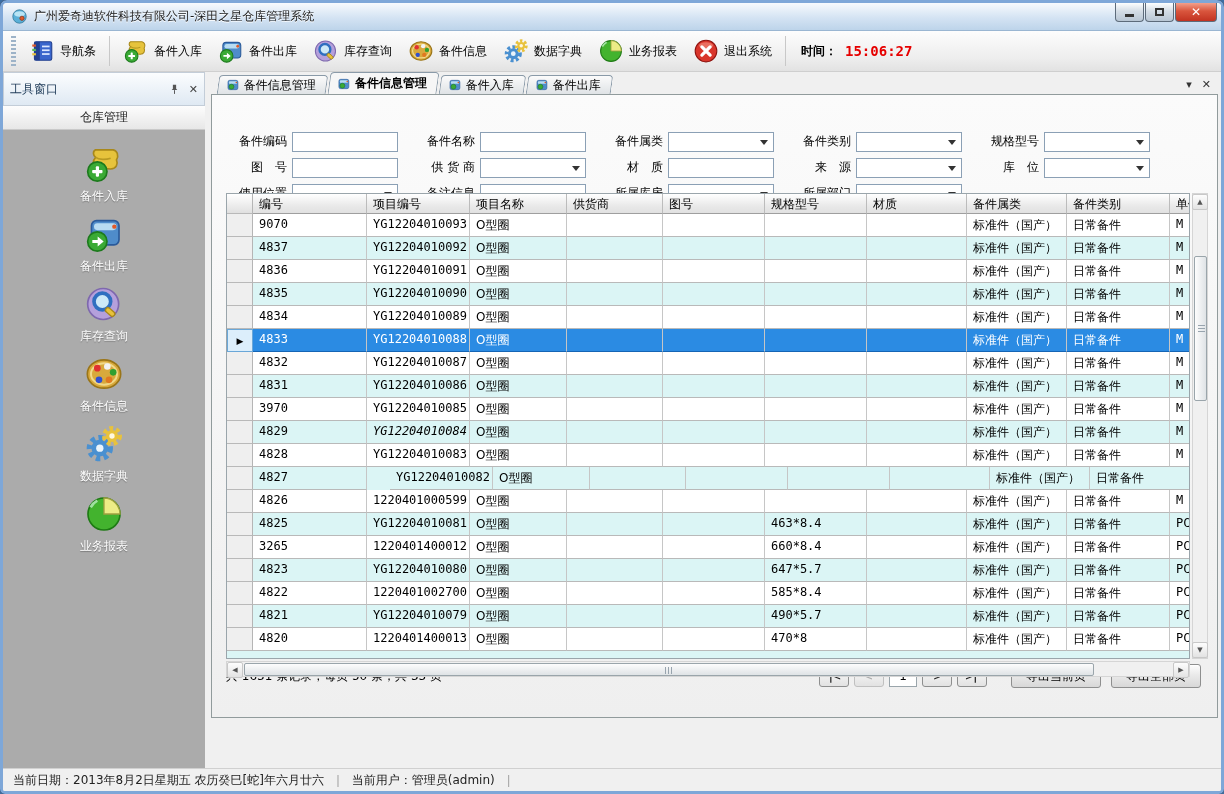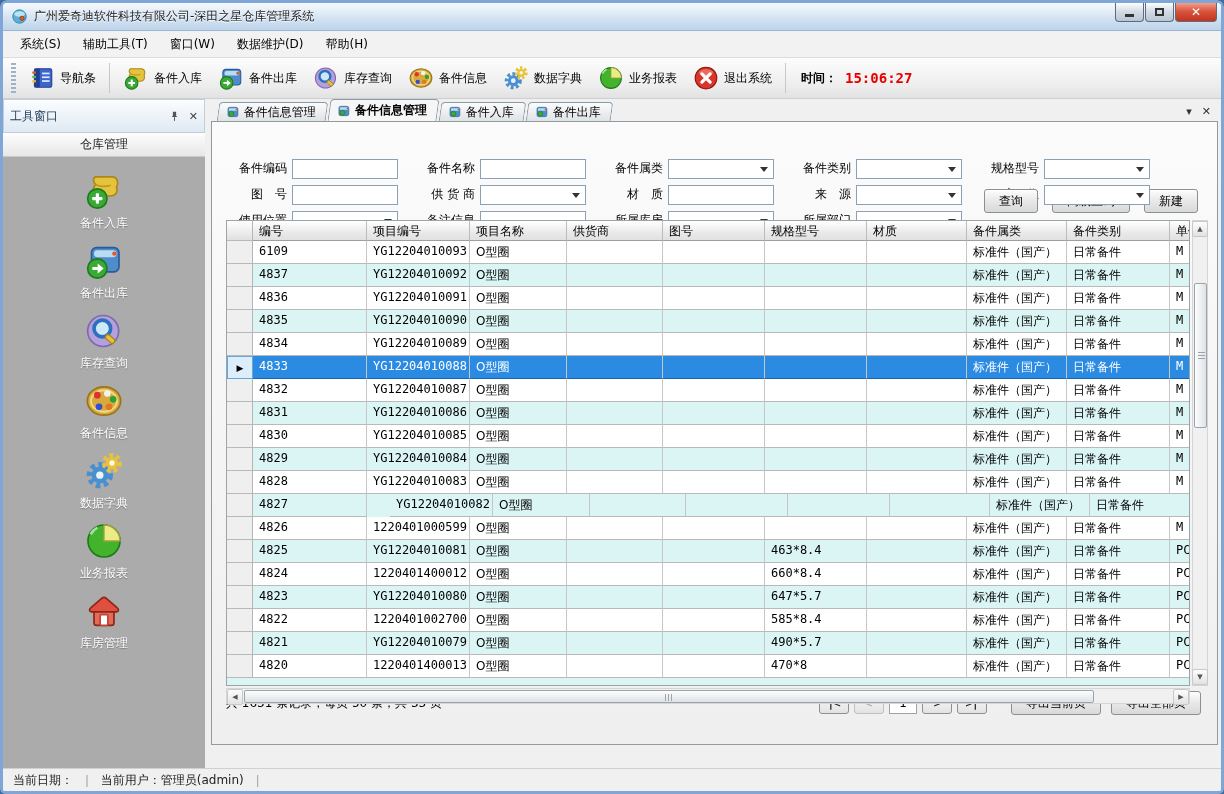--- a/index.html
+++ b/index.html
@@ -157,27 +157,20 @@
         </div>
       <div class="win-btn">
           <span class="glyph-max"></span>
         </div>
       <div class="win-btn close">
           <span class="glyph-x">✕</span>
         </div>
     </div>
   </div>
 
-  <div class="menubar" id="menubar">
-      <div class="menu-item">系统(S)</div>
-      <div class="menu-item">辅助工具(T)</div>
-      <div class="menu-item">窗口(W)</div>
-      <div class="menu-item">数据维护(D)</div>
-      <div class="menu-item">帮助(H)</div>
-    </div>
 
   <div class="toolbar">
     <div class="tool-grip"></div>
     <span id="toolbar-items" style="display:flex;align-items:center;">
         <div class="tool-item">
           <span class="icon">
             <svg viewBox="0 0 24 24">
               <rect x="5" y="3.5" width="16" height="17" rx="1.5" fill="#3a66cc" stroke="#23408f"></rect>
               <rect x="5" y="3.5" width="5" height="17" fill="#23408f"></rect>
               <rect x="12" y="7" width="7" height="1.6" fill="#dce8ff"></rect>
@@ -359,30 +352,20 @@
           </div>
           <div class="side-item">
             <span class="icon">
               <svg viewBox="0 0 24 24">
                 <circle cx="12" cy="12" r="9.6" fill="#43b32e" stroke="#1e7a14"></circle>
                 <path d="M12 12 V2.4 A9.6 9.6 0 0 1 21.6 12 Z" fill="#ecec86" stroke="#a0a040" stroke-width="0.8"></path>
                 <path d="M4 8 a9.6 9.6 0 0 1 4 -4" stroke="#a0e0a0" stroke-width="1.6" fill="none"></path>
               </svg>
             </span>
             <div class="lbl">业务报表</div>
-          </div>
-          <div class="side-item">
-            <span class="icon">
-              <svg viewBox="0 0 24 24">
-                <path d="M4.5 12.5 C3 12.5 3 10.8 4.2 10 L10.8 4.3 C11.5 3.7 12.5 3.7 13.2 4.3 L19.8 10 C21 10.8 21 12.5 19.5 12.5 Z" fill="#e05040" stroke="#8e2418"></path>
-                <path d="M6 12.5 h12 v6.5 a1.6 1.6 0 0 1 -1.6 1.6 h-8.8 a1.6 1.6 0 0 1 -1.6 -1.6 z" fill="#e86858" stroke="#8e2418"></path>
-                <rect x="9.7" y="14.2" width="4.6" height="6.4" rx="0.6" fill="#fff" stroke="#b84838"></rect>
-              </svg>
-            </span>
-            <div class="lbl">库房管理</div>
           </div>
         </div>
     </div>
 
     <div class="content">
       <div class="tabbar">
         <div class="tabs" id="tabs">
             <div class="tab">
               <span class="icon">
                 <svg viewBox="0 0 24 24">
@@ -508,46 +491,41 @@
                 <div class="fselect">
                   <span class="arrow"></span>
                 </div>
               </div>
               <div class="form-field">
                 <div class="flabel">所属部门</div>
                 <div class="fselect">
                   <span class="arrow"></span>
                 </div>
               </div>
-              <div class="form-actions">
-                <button class="btn">查询</button>
-                <button class="btn">高级查询</button>
-                <button class="btn">新建</button>
-              </div>
             </div>
           </div>
 
         <div class="grid-wrap">
           <div class="grid-viewport" id="grid">
               <div class="g-row head">
                 <div class="g-rowhdr"></div>
                 <div class="g-cell" style="width: 114px;">编号</div>
                 <div class="g-cell" style="width: 103px;">项目编号</div>
                 <div class="g-cell" style="width: 97px;">项目名称</div>
                 <div class="g-cell" style="width: 96px;">供货商</div>
                 <div class="g-cell" style="width: 102px;">图号</div>
                 <div class="g-cell" style="width: 102px;">规格型号</div>
                 <div class="g-cell" style="width: 100px;">材质</div>
                 <div class="g-cell" style="width: 100px;">备件属类</div>
                 <div class="g-cell" style="width: 103px;">备件类别</div>
                 <div class="g-cell" style="width: 40px;">单位</div>
               </div>
               <div class="g-row">
                 <div class="g-rowhdr"></div>
-                <div class="g-cell mono" style="width: 114px;">6109</div>
+                <div class="g-cell mono" style="width: 114px;">9070</div>
                 <div class="g-cell mono" style="width: 103px;">YG12204010093</div>
                 <div class="g-cell" style="width: 97px;">O型圈</div>
                 <div class="g-cell" style="width: 96px;"></div>
                 <div class="g-cell" style="width: 102px;"></div>
                 <div class="g-cell mono" style="width: 102px;"></div>
                 <div class="g-cell" style="width: 100px;"></div>
                 <div class="g-cell" style="width: 100px;">标准件（国产）</div>
                 <div class="g-cell" style="width: 103px;">日常备件</div>
                 <div class="g-cell mono" style="width: 40px;">M</div>
               </div>
@@ -637,35 +615,35 @@
                 <div class="g-cell" style="width: 96px;"></div>
                 <div class="g-cell" style="width: 102px;"></div>
                 <div class="g-cell mono" style="width: 102px;"></div>
                 <div class="g-cell" style="width: 100px;"></div>
                 <div class="g-cell" style="width: 100px;">标准件（国产）</div>
                 <div class="g-cell" style="width: 103px;">日常备件</div>
                 <div class="g-cell mono" style="width: 40px;">M</div>
               </div>
               <div class="g-row">
                 <div class="g-rowhdr"></div>
-                <div class="g-cell mono" style="width: 114px;">4830</div>
+                <div class="g-cell mono" style="width: 114px;">3970</div>
                 <div class="g-cell mono" style="width: 103px;">YG12204010085</div>
                 <div class="g-cell" style="width: 97px;">O型圈</div>
                 <div class="g-cell" style="width: 96px;"></div>
                 <div class="g-cell" style="width: 102px;"></div>
                 <div class="g-cell mono" style="width: 102px;"></div>
                 <div class="g-cell" style="width: 100px;"></div>
                 <div class="g-cell" style="width: 100px;">标准件（国产）</div>
                 <div class="g-cell" style="width: 103px;">日常备件</div>
                 <div class="g-cell mono" style="width: 40px;">M</div>
               </div>
               <div class="g-row alt">
                 <div class="g-rowhdr"></div>
                 <div class="g-cell mono" style="width: 114px;">4829</div>
-                <div class="g-cell mono" style="width: 103px;">YG12204010084</div>
+                <div class="g-cell mono" style="width: 103px; font-style: italic;">YG12204010084</div>
                 <div class="g-cell" style="width: 97px;">O型圈</div>
                 <div class="g-cell" style="width: 96px;"></div>
                 <div class="g-cell" style="width: 102px;"></div>
                 <div class="g-cell mono" style="width: 102px;"></div>
                 <div class="g-cell" style="width: 100px;"></div>
                 <div class="g-cell" style="width: 100px;">标准件（国产）</div>
                 <div class="g-cell" style="width: 103px;">日常备件</div>
                 <div class="g-cell mono" style="width: 40px;">M</div>
               </div>
               <div class="g-row">
@@ -715,21 +693,21 @@
                 <div class="g-cell" style="width: 96px;"></div>
                 <div class="g-cell" style="width: 102px;"></div>
                 <div class="g-cell mono" style="width: 102px;">463*8.4</div>
                 <div class="g-cell" style="width: 100px;"></div>
                 <div class="g-cell" style="width: 100px;">标准件（国产）</div>
                 <div class="g-cell" style="width: 103px;">日常备件</div>
                 <div class="g-cell mono" style="width: 40px;">PC</div>
               </div>
               <div class="g-row">
                 <div class="g-rowhdr"></div>
-                <div class="g-cell mono" style="width: 114px;">4824</div>
+                <div class="g-cell mono" style="width: 114px;">3265</div>
                 <div class="g-cell mono" style="width: 103px;">1220401400012</div>
                 <div class="g-cell" style="width: 97px;">O型圈</div>
                 <div class="g-cell" style="width: 96px;"></div>
                 <div class="g-cell" style="width: 102px;"></div>
                 <div class="g-cell mono" style="width: 102px;">660*8.4</div>
                 <div class="g-cell" style="width: 100px;"></div>
                 <div class="g-cell" style="width: 100px;">标准件（国产）</div>
                 <div class="g-cell" style="width: 103px;">日常备件</div>
                 <div class="g-cell mono" style="width: 40px;">PC</div>
               </div>
@@ -812,18 +790,19 @@
             <button class="btn">导出当前页</button>
             <button class="btn">导出全部页</button>
           </div>
         </div>
       </div>
     </div>
   </div>
 
   <div class="statusbar">
     <span>当前日期：</span>
+      <span style="margin-left:-8px;">2013年8月2日星期五 农历癸巳[蛇]年六月廿六</span>
     <span style="color:#888;">｜</span>
     <span>当前用户：</span>
       <span style="margin-left:-8px;">管理员(admin)</span>
     <span style="color:#888;">｜</span>
   </div>
 </div>
 
 </body></html>

